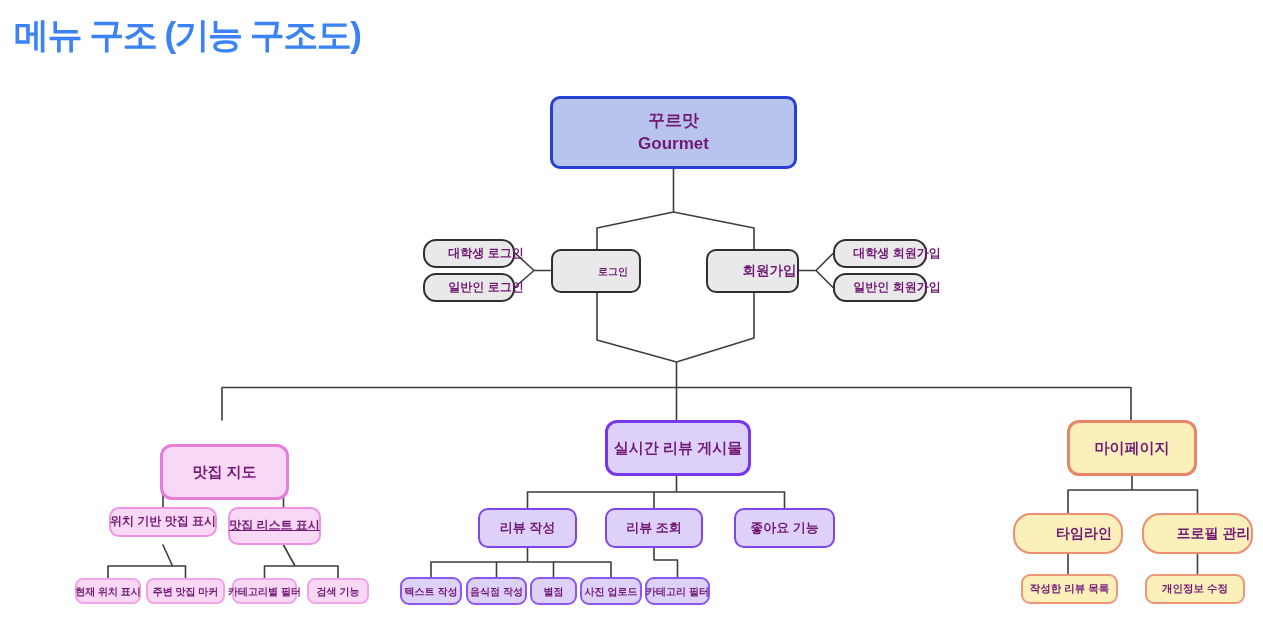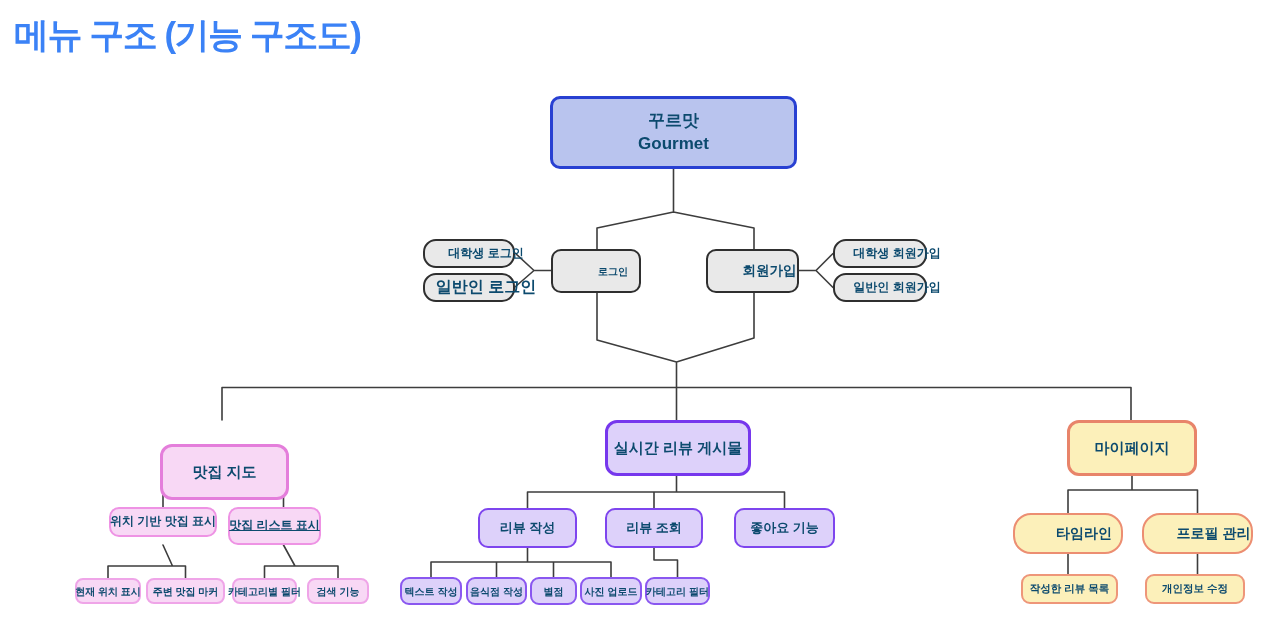--- a/index.html
+++ b/index.html
@@ -9,21 +9,21 @@
   }
   #page-title{
     position:absolute;left:14px;top:12px;font-size:35px;font-weight:800;
     color:#3b82f6;letter-spacing:-1.5px;white-space:nowrap;
   }
   #wires{position:absolute;left:0;top:0;width:1263px;height:622px;}
   #wires path{stroke:var(--line,#3d3d3d);stroke-width:1.6;fill:none;stroke-linecap:round;stroke-linejoin:round;}
   .node{
     position:absolute;box-sizing:border-box;display:flex;flex-direction:column;
     align-items:center;justify-content:center;text-align:center;font-weight:700;
-    color:#0c4a6e;white-space:nowrap;line-height:1.3;
+    color:#701a75;white-space:nowrap;line-height:1.3;
   }
   .rootn{
     background:var(--root-fill,#b9c4ee);border:3.5px solid var(--root-border,#2840d2);
     border-radius:10px;font-size:17px;font-weight:800;
   }
   .gray{background:var(--gray-fill,#e9e9e9);border:2.5px solid var(--gray-border,#2f2f2f);border-radius:10px;padding-left:34px;}
   .gray.sm{border-width:2.2px;border-radius:13px;}
   .pink{background:var(--pink-fill,#f8d8f5);}
   .pink.lg{border:3px solid var(--pink-border,#e47edb);border-radius:12px;}
   .pink.md{border:2.5px solid var(--pink-border-mid,#ee93e4);border-radius:10px;}
@@ -70,21 +70,21 @@
   </svg>
 
   <div class="node rootn" style="left:550px;top:96px;width:247px;height:73px;">
     <div>꾸르맛</div>
     <div>Gourmet</div>
   </div>
 
   <div class="node gray" style="left:551px;top:249px;width:90px;height:44px;font-size:10px;">로그인</div>
   <div class="node gray" style="left:706px;top:249px;width:93px;height:44px;font-size:13.5px;">회원가입</div>
   <div class="node gray sm" style="left:423px;top:239px;width:92px;height:29px;font-size:12px;">대학생 로그인</div>
-  <div class="node gray sm" style="left:423px;top:273px;width:92px;height:29px;font-size:16px;">일반인 로그인</div>
+  <div class="node gray sm" style="left:423px;top:273px;width:92px;height:29px;font-size:12px;">일반인 로그인</div>
   <div class="node gray sm" style="left:833px;top:239px;width:94px;height:29px;font-size:12px;">대학생 회원가입</div>
   <div class="node gray sm" style="left:833px;top:273px;width:94px;height:29px;font-size:12px;">일반인 회원가입</div>
 
   <div class="node pink lg" style="left:160px;top:420px;width:129px;height:56px;font-size:15px;margin-top:24px;">맛집 지도</div>
   <div class="node pink md" style="left:109px;top:507px;width:108px;height:30px;font-size:12px;">위치 기반 맛집 표시</div>
   <div class="node pink md" style="left:228px;top:507px;width:93px;height:38px;font-size:12px;text-decoration:underline;">맛집 리스트 표시</div>
   <div class="node pink sm" style="left:75px;top:578px;width:66px;height:26px;font-size:10px;">현재 위치 표시</div>
   <div class="node pink sm" style="left:146px;top:578px;width:79px;height:26px;font-size:10px;">주변 맛집 마커</div>
   <div class="node pink sm" style="left:232px;top:578px;width:65px;height:26px;font-size:10px;">카테고리별 필터</div>
   <div class="node pink sm" style="left:307px;top:578px;width:62px;height:26px;font-size:10px;">검색 기능</div>

